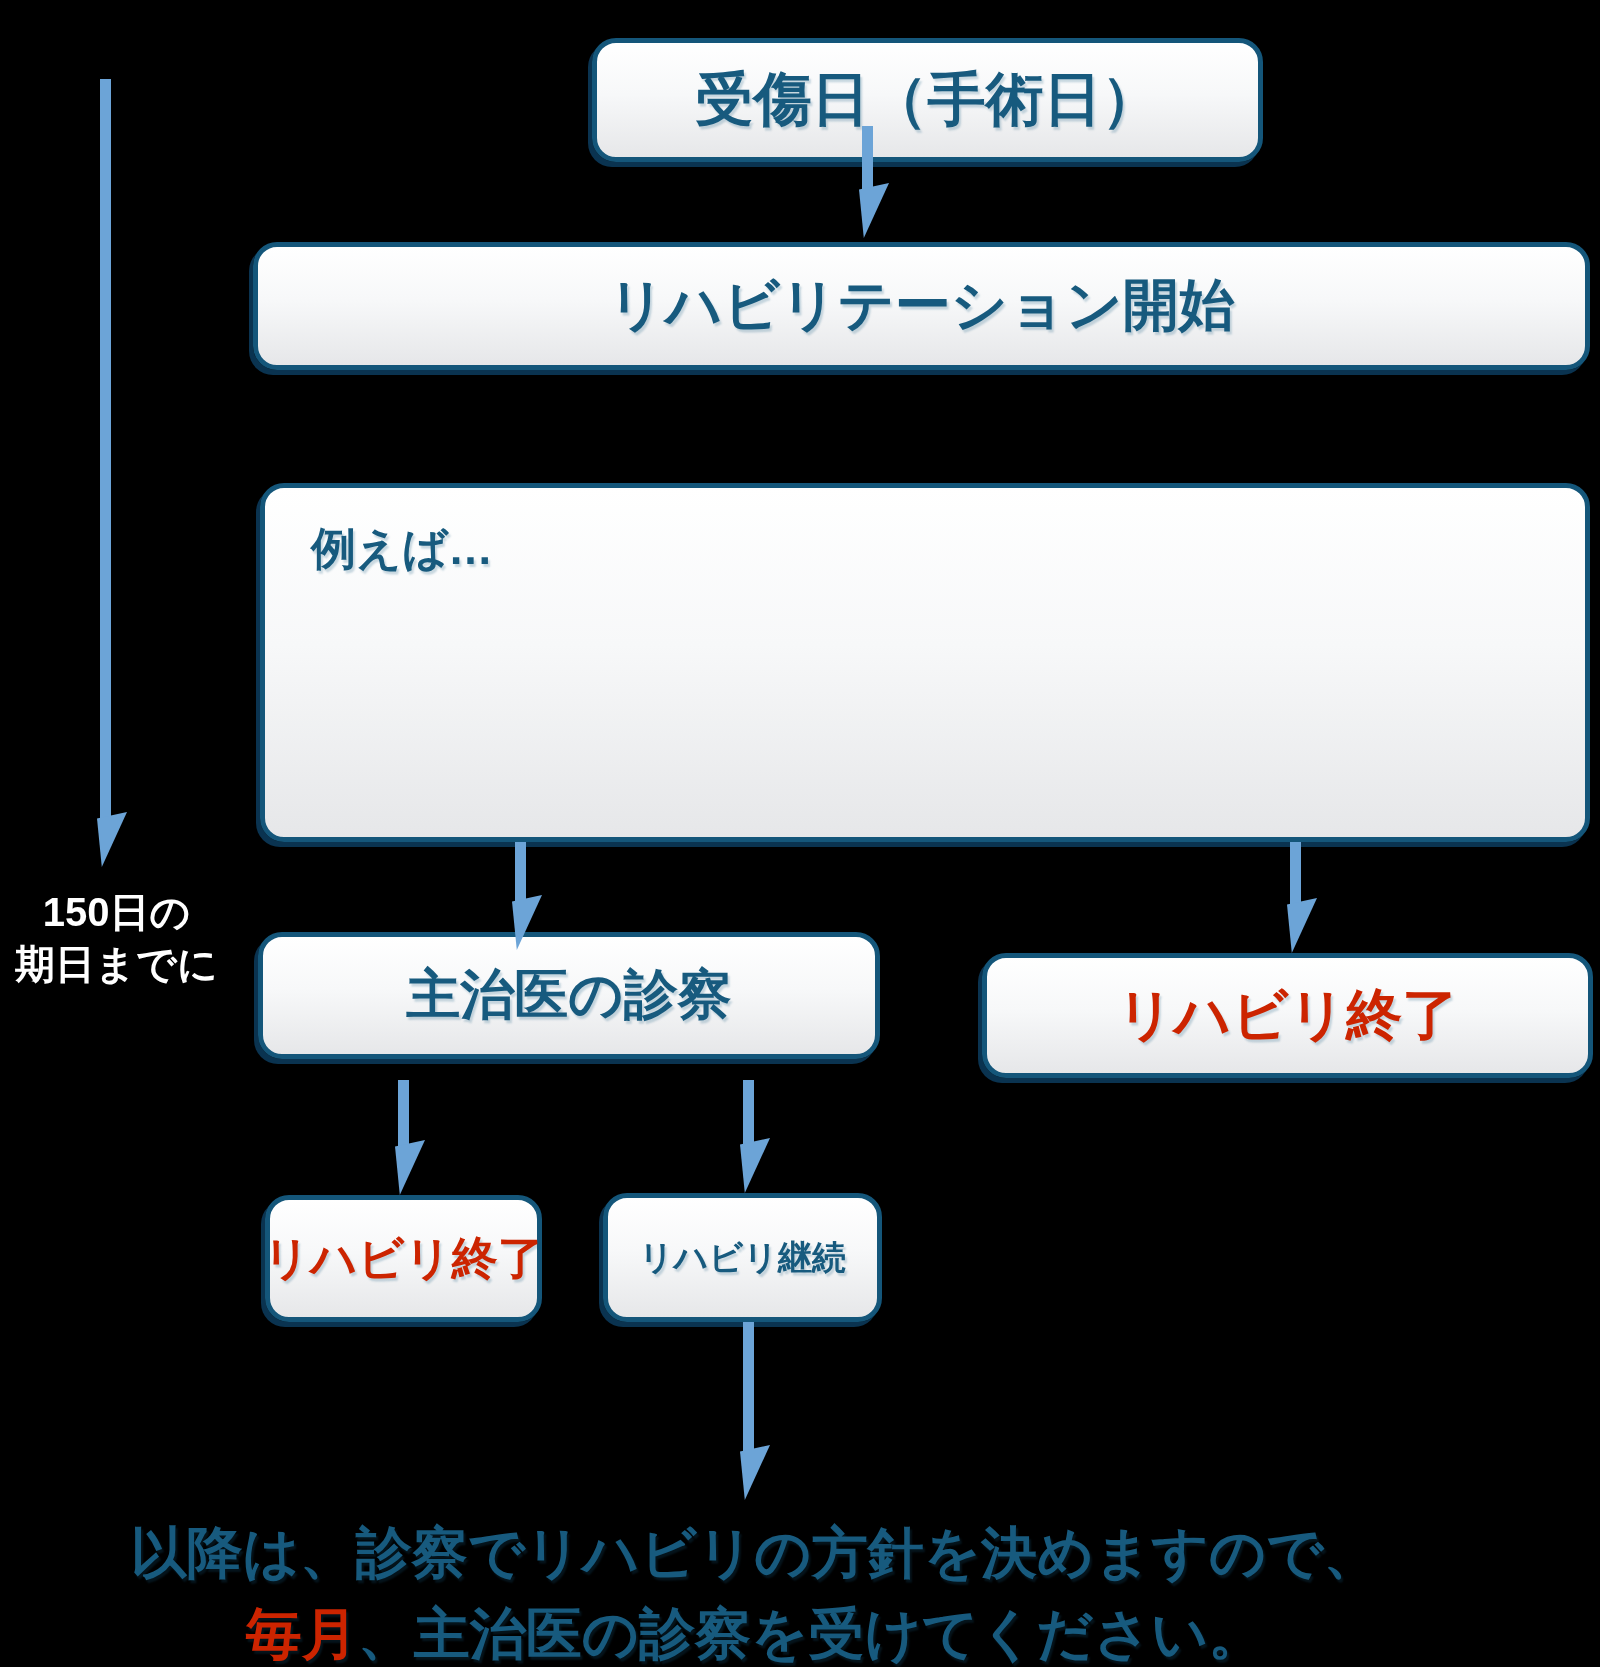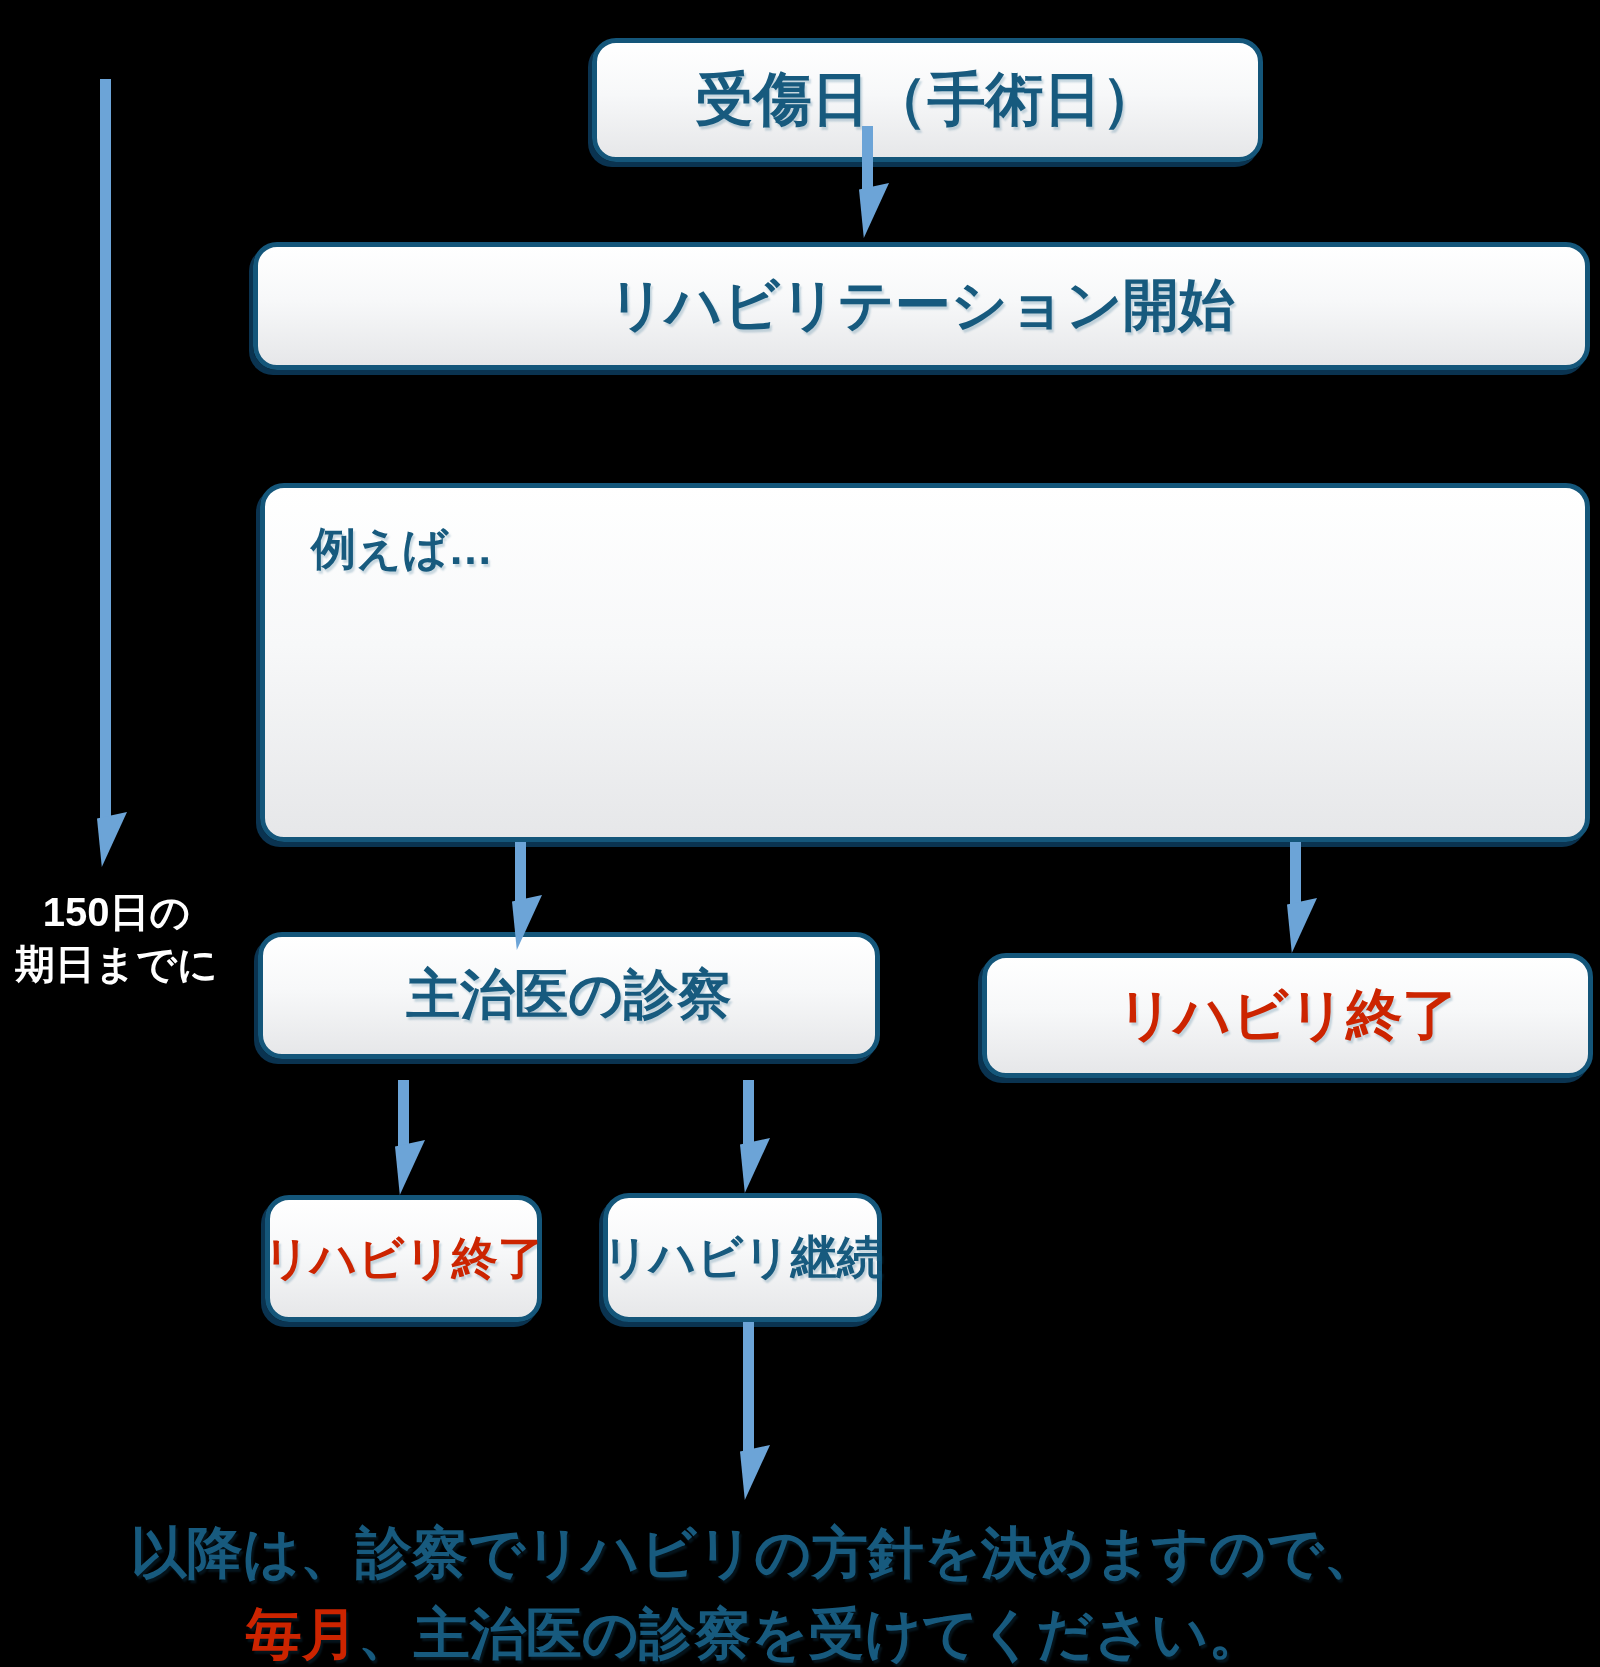--- a/index.html
+++ b/index.html
@@ -30,21 +30,21 @@
     position:absolute;width:40px;height:55px;background:#6ca4d7;
     clip-path:polygon(0% 12%,75% 0%,12% 100%);
   }
   
   #box-injury{left:592px;top:2px;width:671px;height:124px;font-size:58px;margin-top:36px;}
   #box-start{left:253px;top:242px;width:1337px;height:128px;font-size:56px;}
   #box-example{left:260px;top:483px;width:1330px;height:359px;}
   #box-doctor{left:258px;top:932px;width:622px;height:127px;font-size:54px;}
   #box-end-right{left:982px;top:953px;width:611px;height:125px;font-size:56px;}
   #box-end-small{left:265px;top:1195px;width:277px;height:127px;font-size:46px;}
-  #box-continue{left:603px;top:1193px;width:279px;height:129px;font-size:46px;border-radius:26px;}
+  #box-continue{left:603px;top:1193px;width:279px;height:129px;font-size:34px;}
   
   .ex-intro{position:absolute;left:46px;top:38px;font-size:45px;color:#175a7e;
             text-shadow:2px 3px 2px rgba(23,90,126,0.22);margin:0;line-height:1;}
   .ex-line1{position:absolute;left:35px;top:122px;font-size:56px;color:#175a7e;
             text-shadow:2px 3px 2px rgba(23,90,126,0.22);margin:0;line-height:1;white-space:nowrap;}
   .ex-line2{position:absolute;left:77px;top:215px;font-size:56px;margin:0;line-height:1;white-space:nowrap;
             text-shadow:2px 3px 2px rgba(23,90,126,0.22);}
   
   #deadline-note{
     position:absolute;left:0;top:872px;width:205px;

